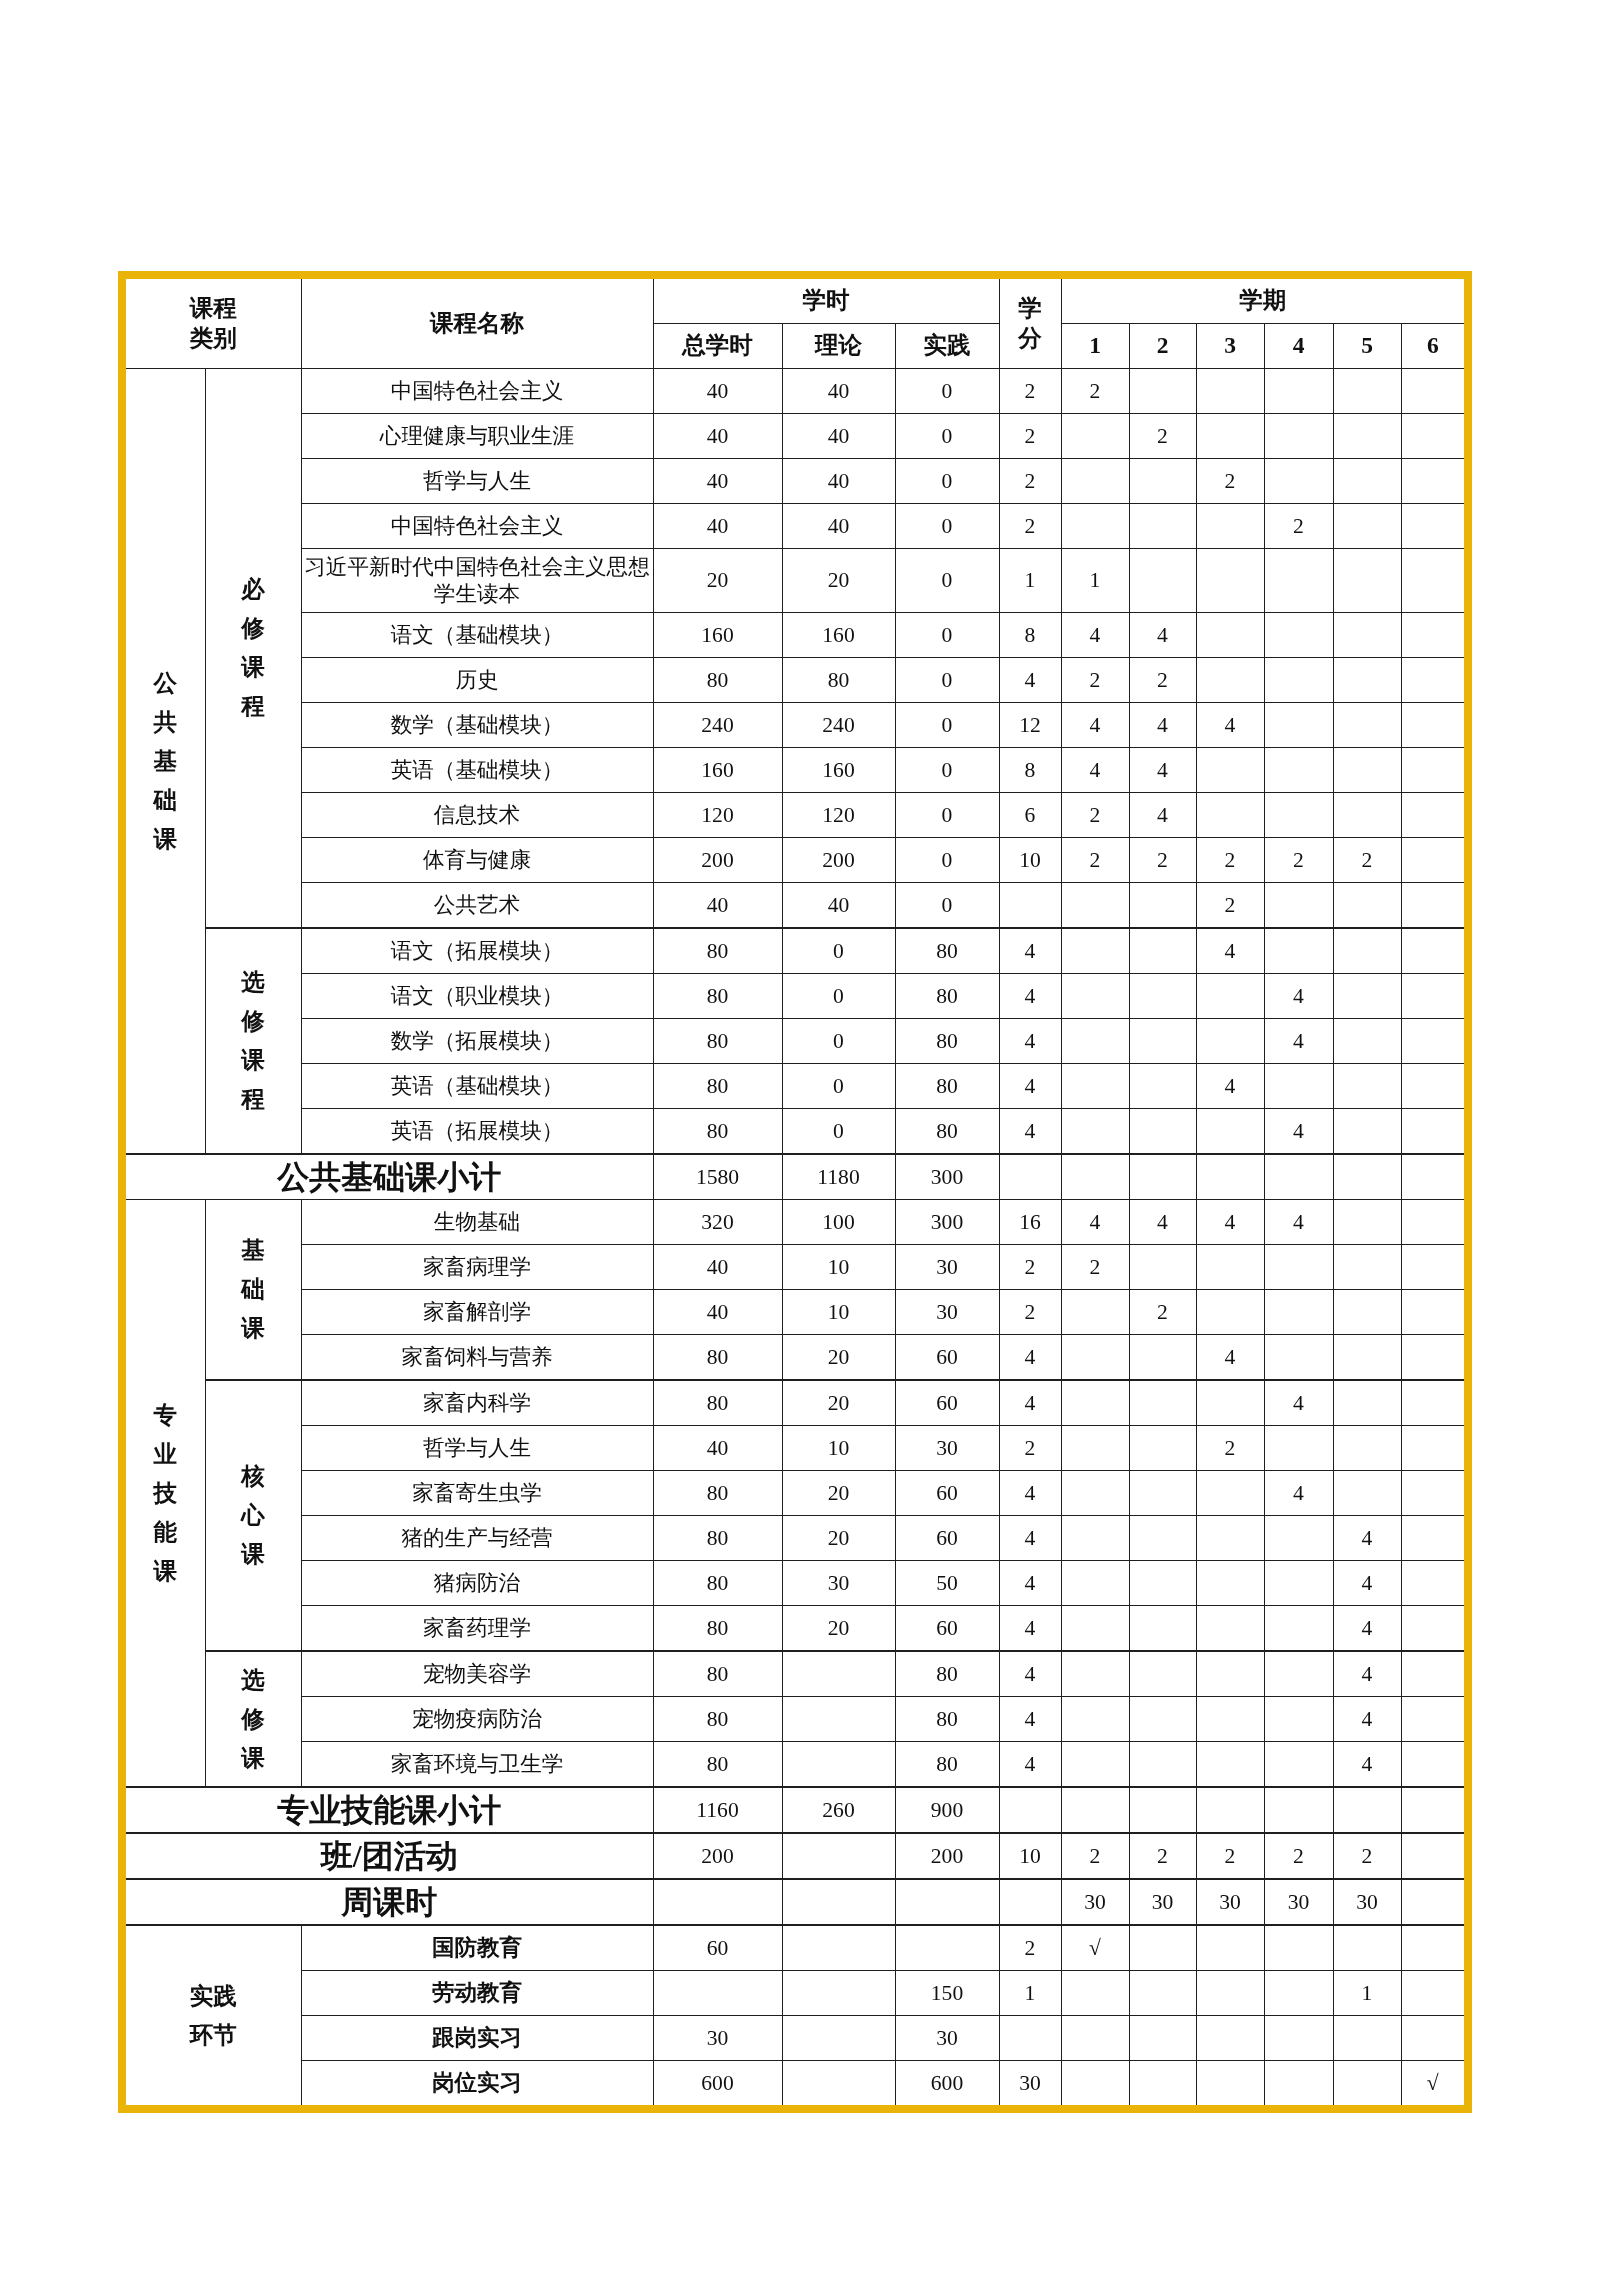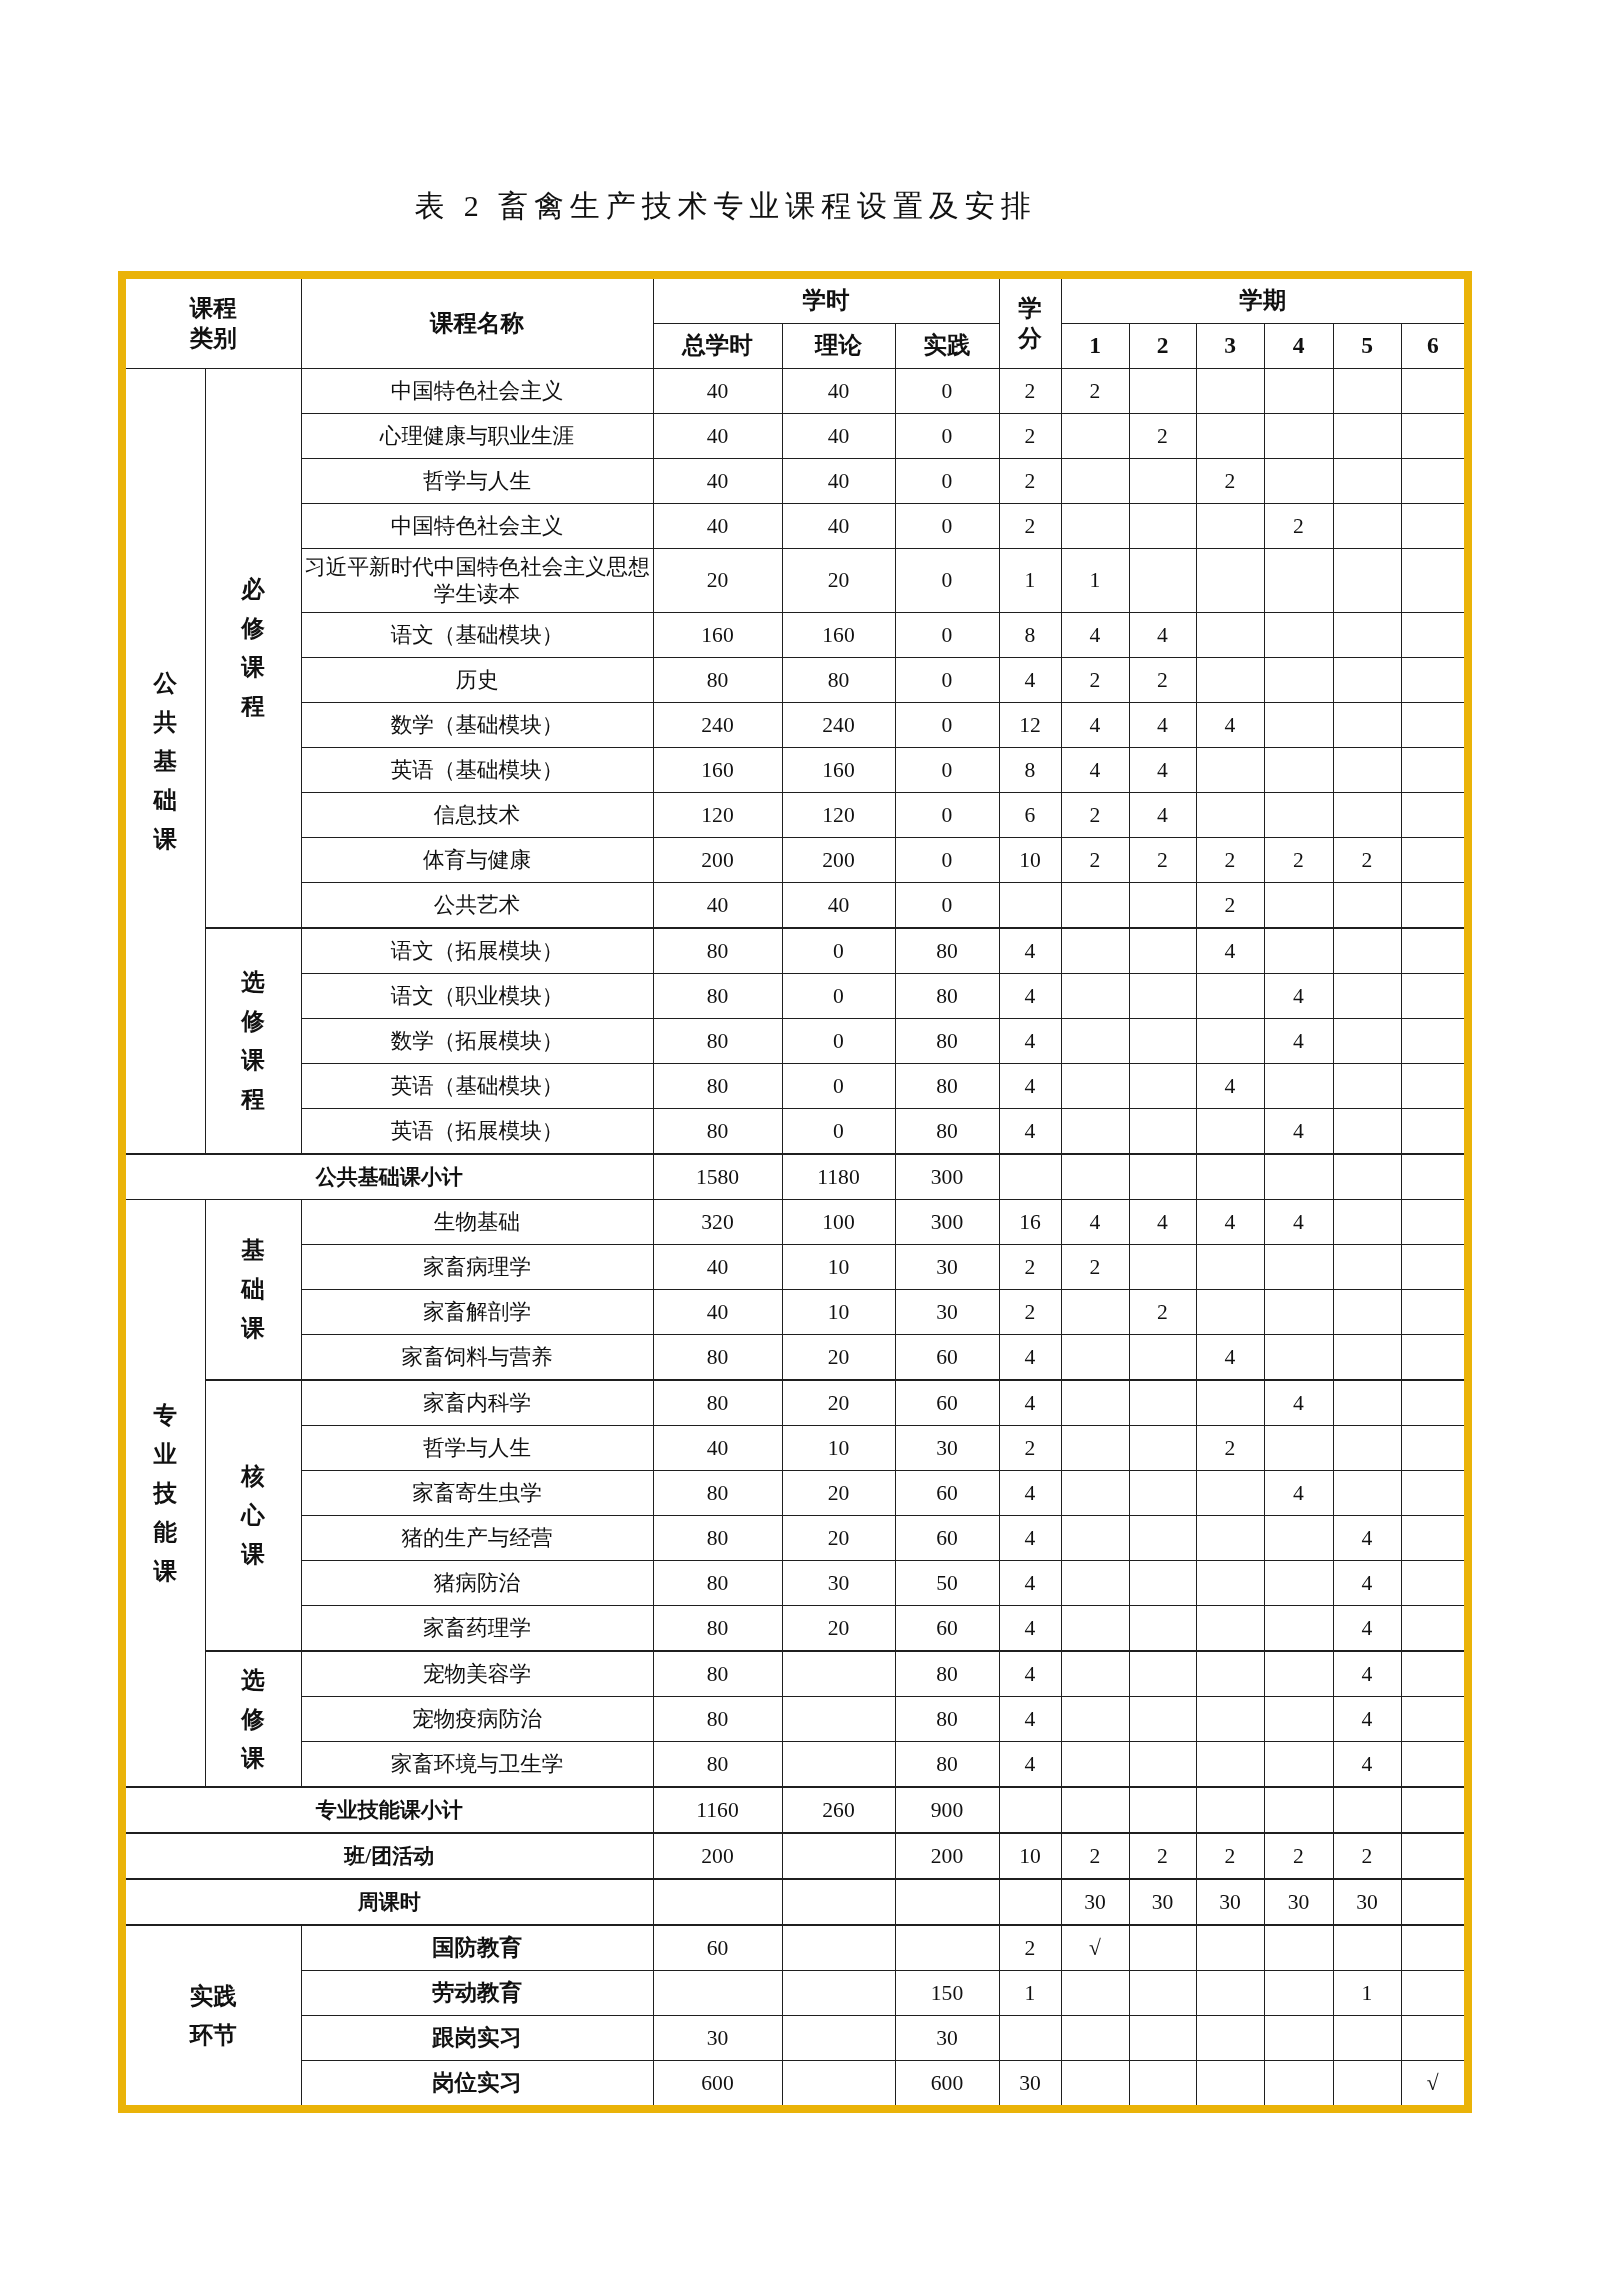--- a/index.html
+++ b/index.html
@@ -9,30 +9,29 @@
          font-size:30px;letter-spacing:5.9px;white-space:nowrap;}
   table.curriculum{position:absolute;top:271px;left:118px;width:1344px;
          border-collapse:collapse;table-layout:fixed;
          border:8px solid #eab308;}
   th,td{border:1px solid #1f1f1f;text-align:center;vertical-align:middle;
         font-size:21.6px;padding:0 2px;height:44px;line-height:1.25;
         overflow:hidden;}
   thead th{font-weight:bold;font-size:23.5px;}
   .pre{white-space:pre-line;}
   .vlabel{font-weight:bold;font-size:23.5px;line-height:39px;}
-  .subhead{font-weight:bold;font-size:21px;}
+  .subhead{font-weight:bold;font-size:32px;}
   tr.tall td{height:63px;}
   tr.sect-start td{border-top-width:2px;}
   td.bname{font-weight:bold;font-size:22.5px;margin-left:28px;}
 </style>
 </head>
 <body>
 
 <div class="page">
-  <div class="title">表 2 畜禽生产技术专业课程设置及安排</div>
 
   <table class="curriculum">
     <colgroup>
       <col style="width:83px">
         <col style="width:96px">
         <col style="width:352px">
       <col style="width:129px">
         <col style="width:113px">
         <col style="width:104px">
       <col style="width:62px">

